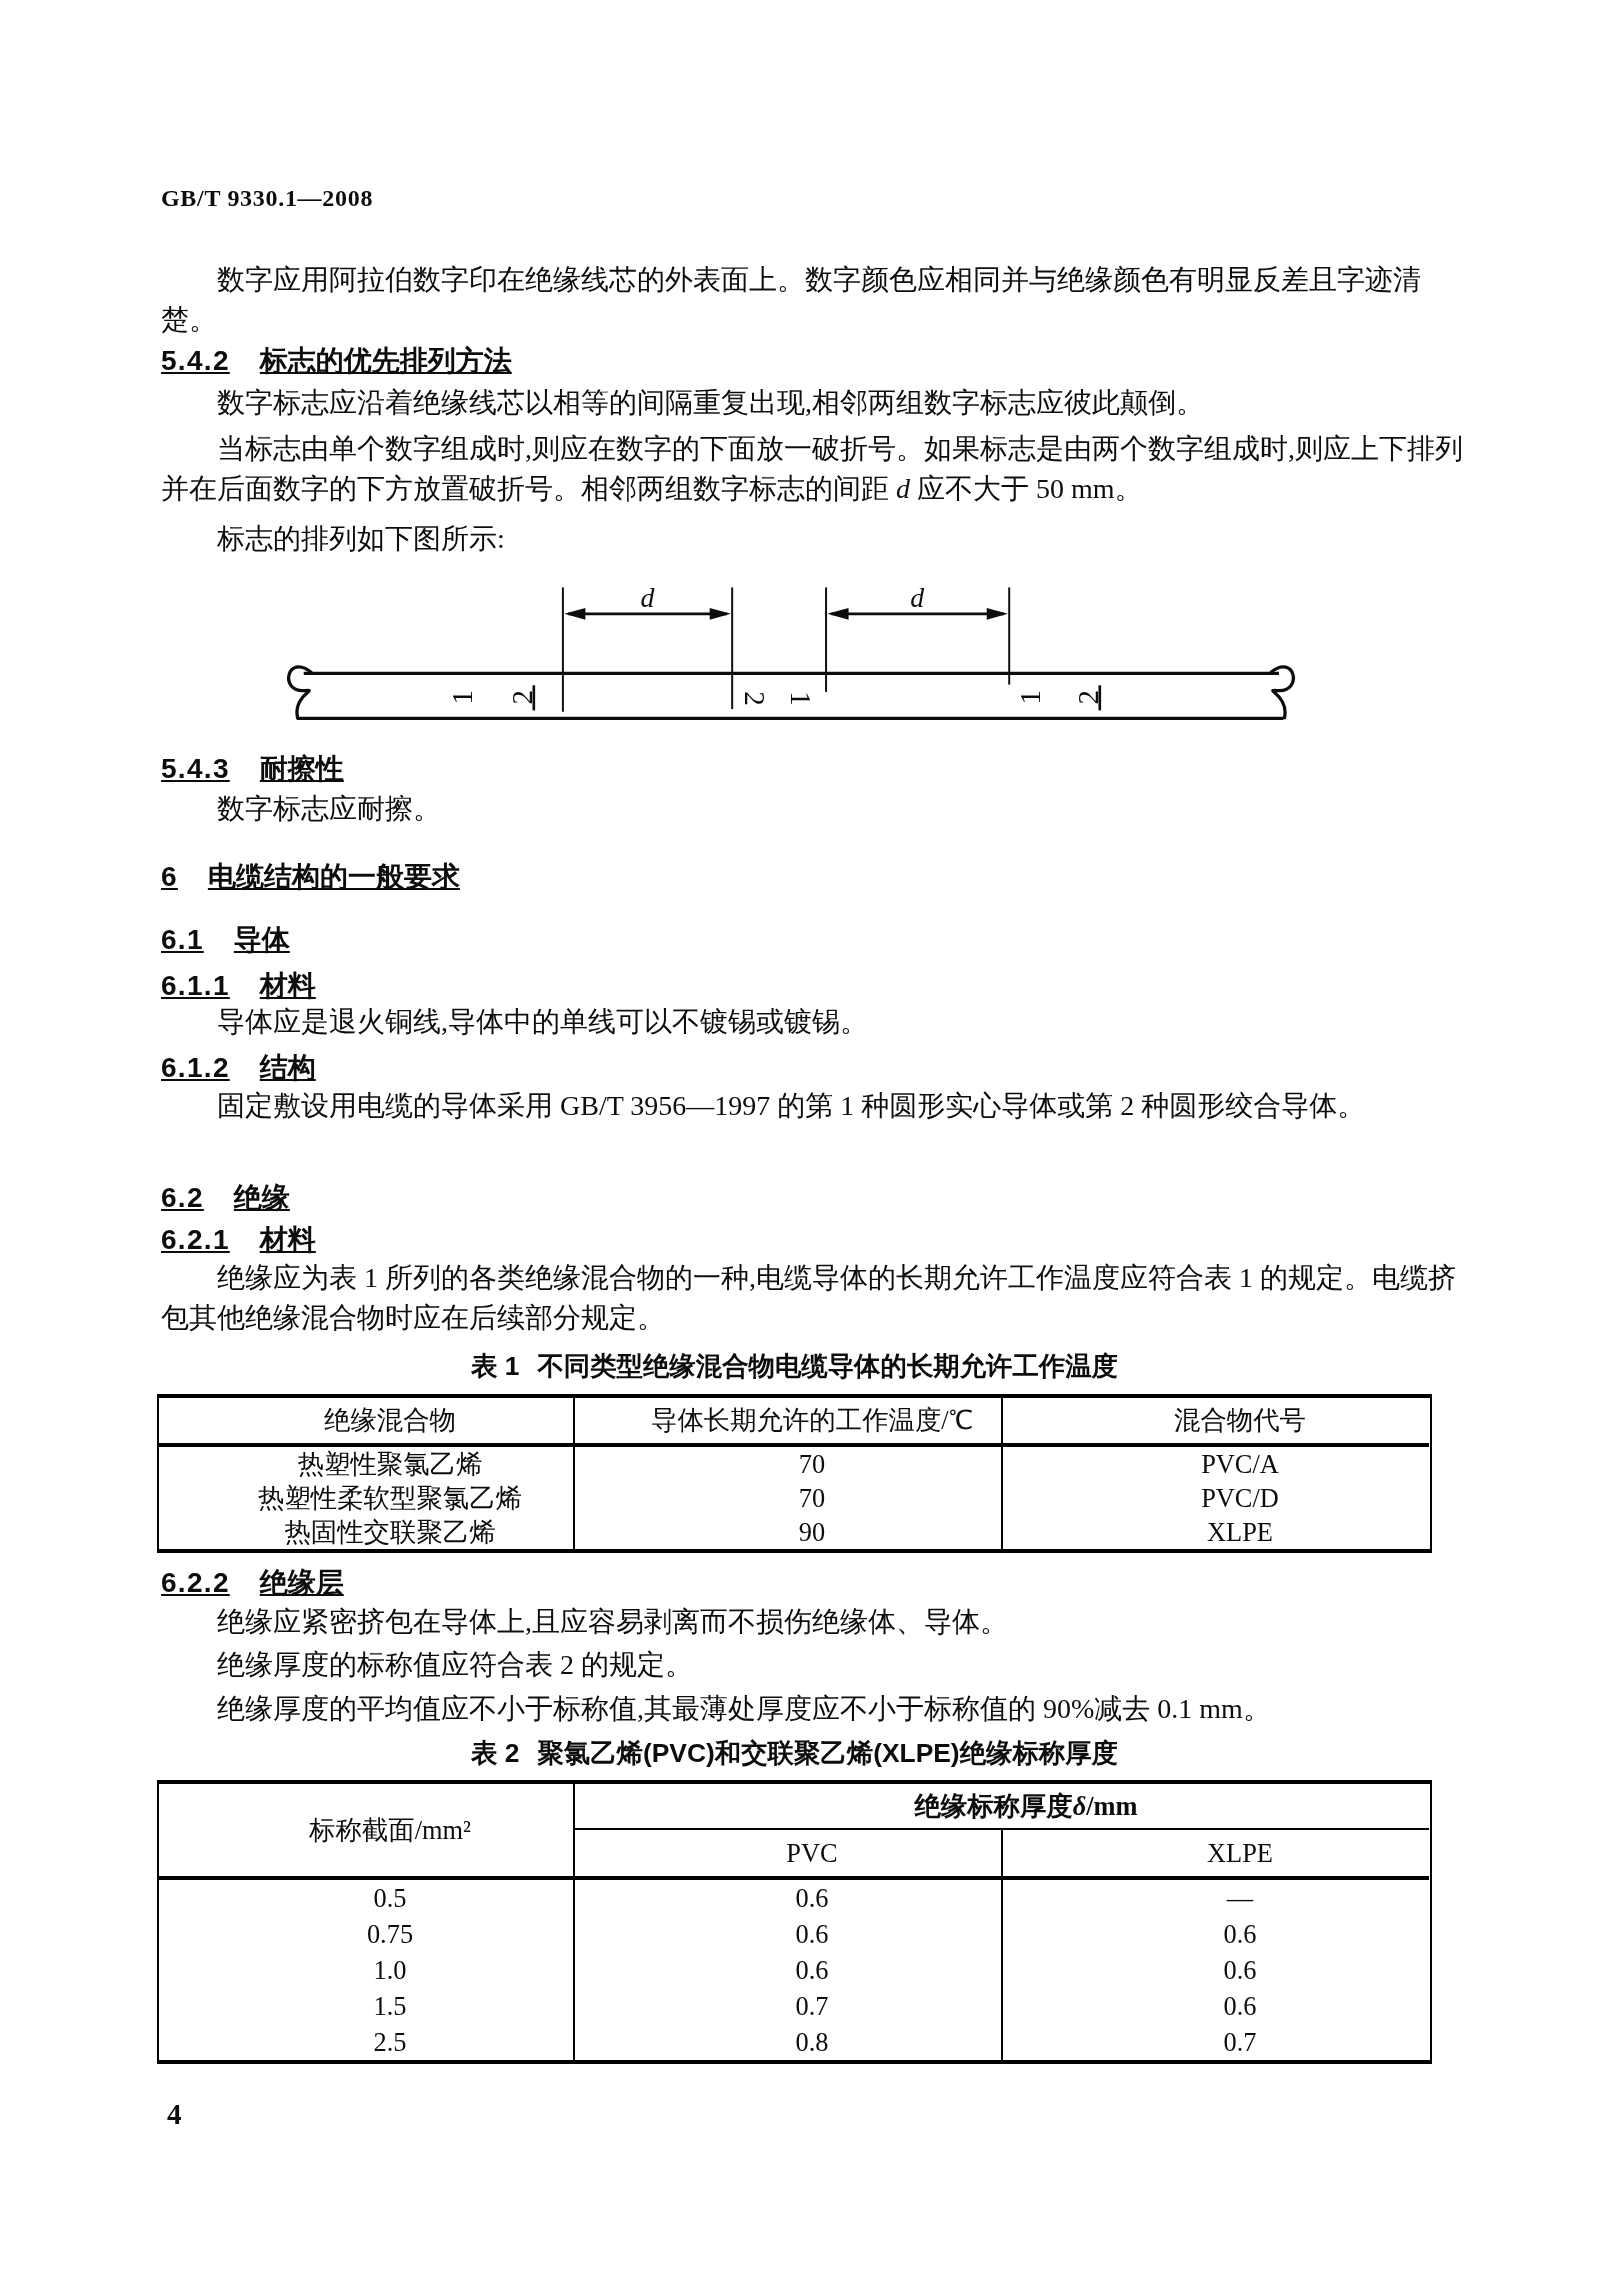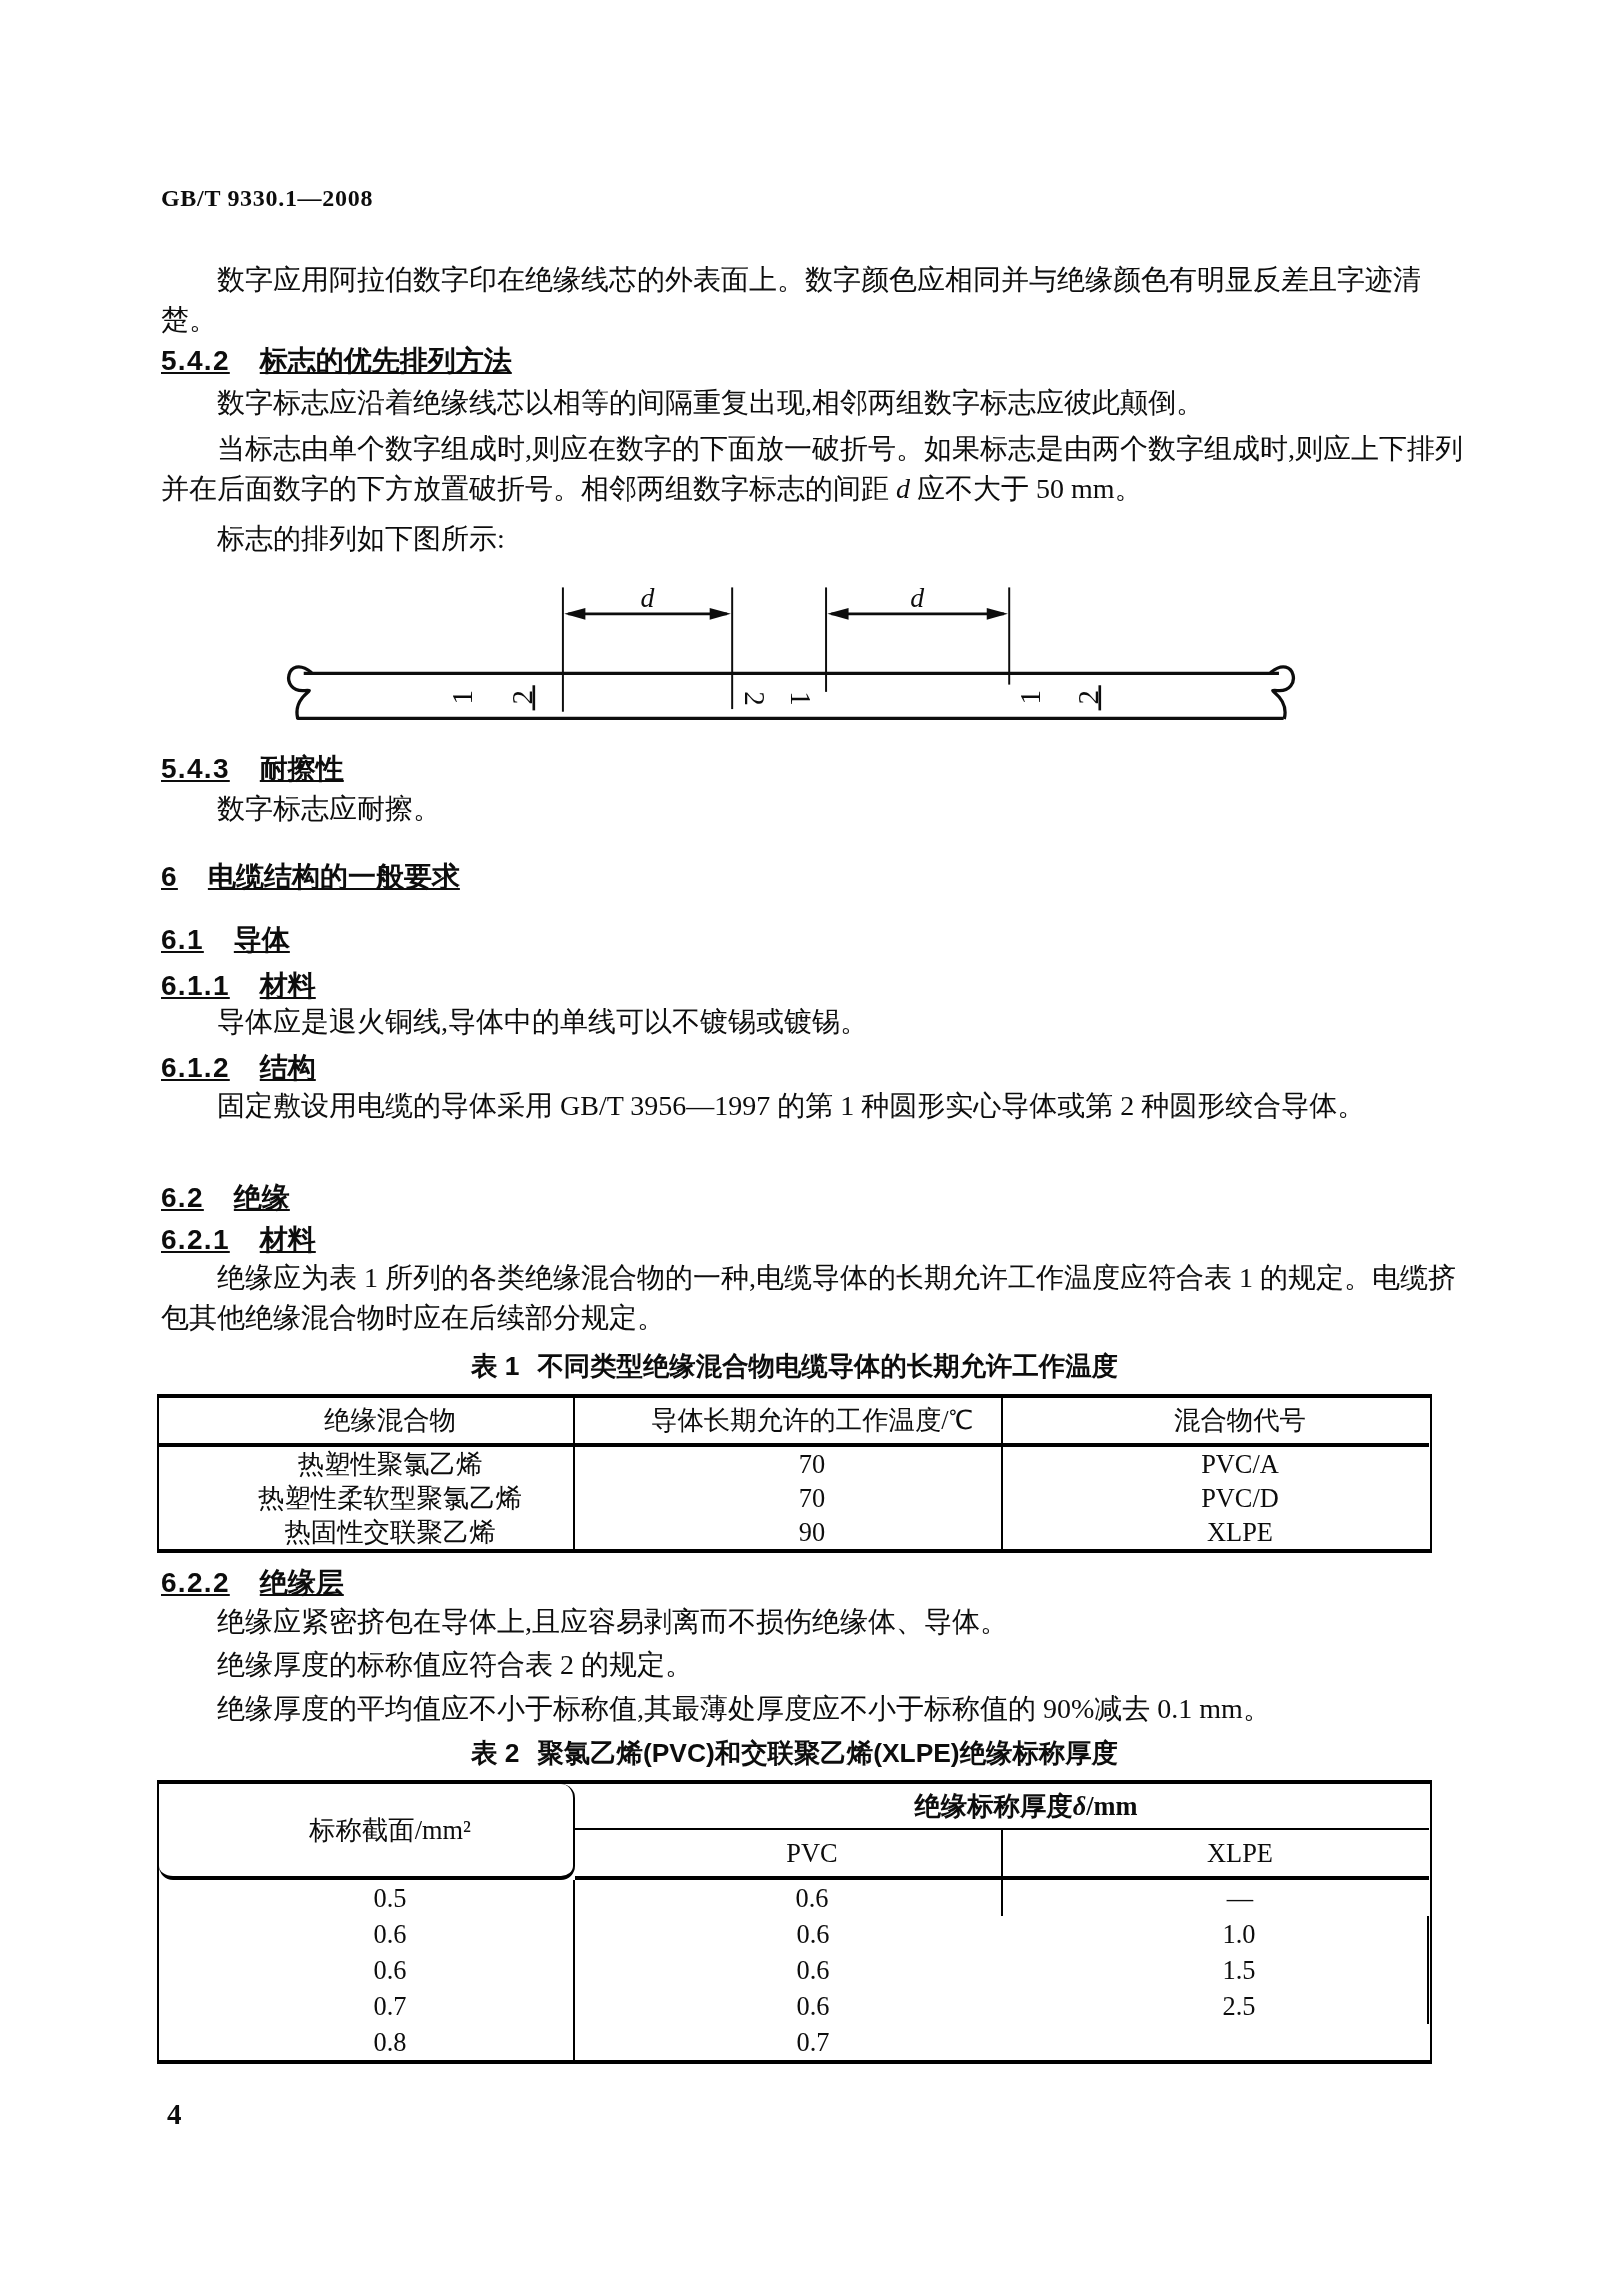--- a/index.html
+++ b/index.html
@@ -62,21 +62,21 @@
   .grid-table{box-sizing:border-box;}
   .cell{
     display:flex;align-items:center;justify-content:center;
     box-sizing:border-box;
     padding-left:48px;
   }
   .vr{border-right:2px solid #000;}
   .hb-thick{border-bottom:4.6px solid #000;}
   .hb-thin{border-bottom:2.6px solid #000;font-weight:bold;}
   .span2{grid-column:2/4;}
-  .rowspan2{grid-row:1/3;border-radius:14px;}
+  .rowspan2{grid-row:1/3;}
   .page-num{
     left:167px;top:2094px;
     font-size:29px;line-height:40px;font-weight:bold;
     font-family:"Liberation Serif",serif;
   }
   .diagram{left:231px;top:574px;width:1124px;height:167px;}
   svg text{font-family:"Liberation Serif",serif;fill:#0d0d0d;}
   svg .dimlabel{font-size:42px;font-style:italic;}
   svg .mark{font-size:44px;}
 </style>
@@ -213,20 +213,21 @@
         <span class="var">δ</span>
         <span>/mm</span>
     </div>
     <div class="cell vr hb-thick" style="grid-column:2;grid-row:2">PVC</div>
     <div class="cell hb-thick" style="grid-column:3;grid-row:2">XLPE</div>
 
     <div class="cell vr">0.5</div>
     <div class="cell vr">0.6</div>
     <div class="cell">—</div>
 
+    <div class="cell vr">0.75</div>
     <div class="cell vr">0.6</div>
     <div class="cell">0.6</div>
 
     <div class="cell vr">1.0</div>
     <div class="cell vr">0.6</div>
     <div class="cell">0.6</div>
 
     <div class="cell vr">1.5</div>
     <div class="cell vr">0.7</div>
     <div class="cell">0.6</div>

